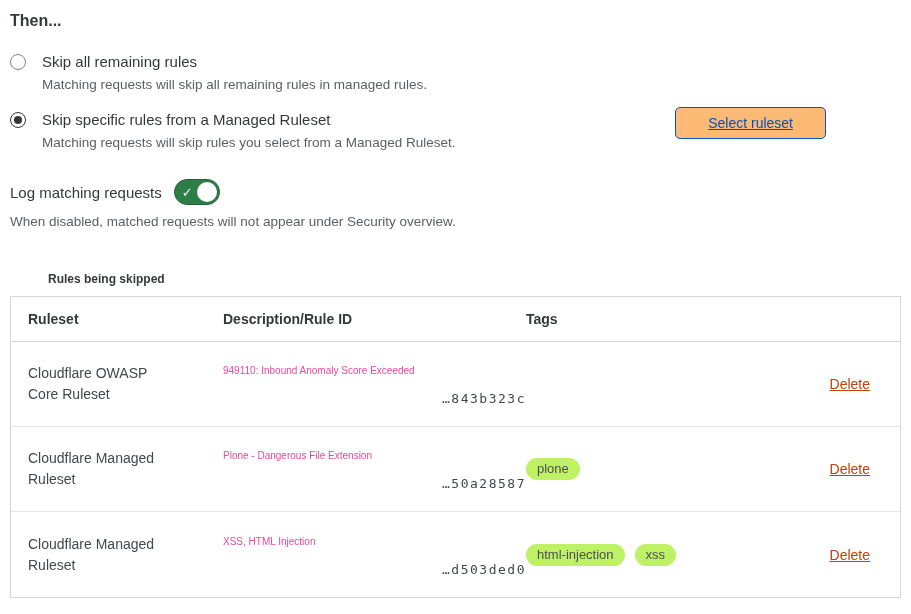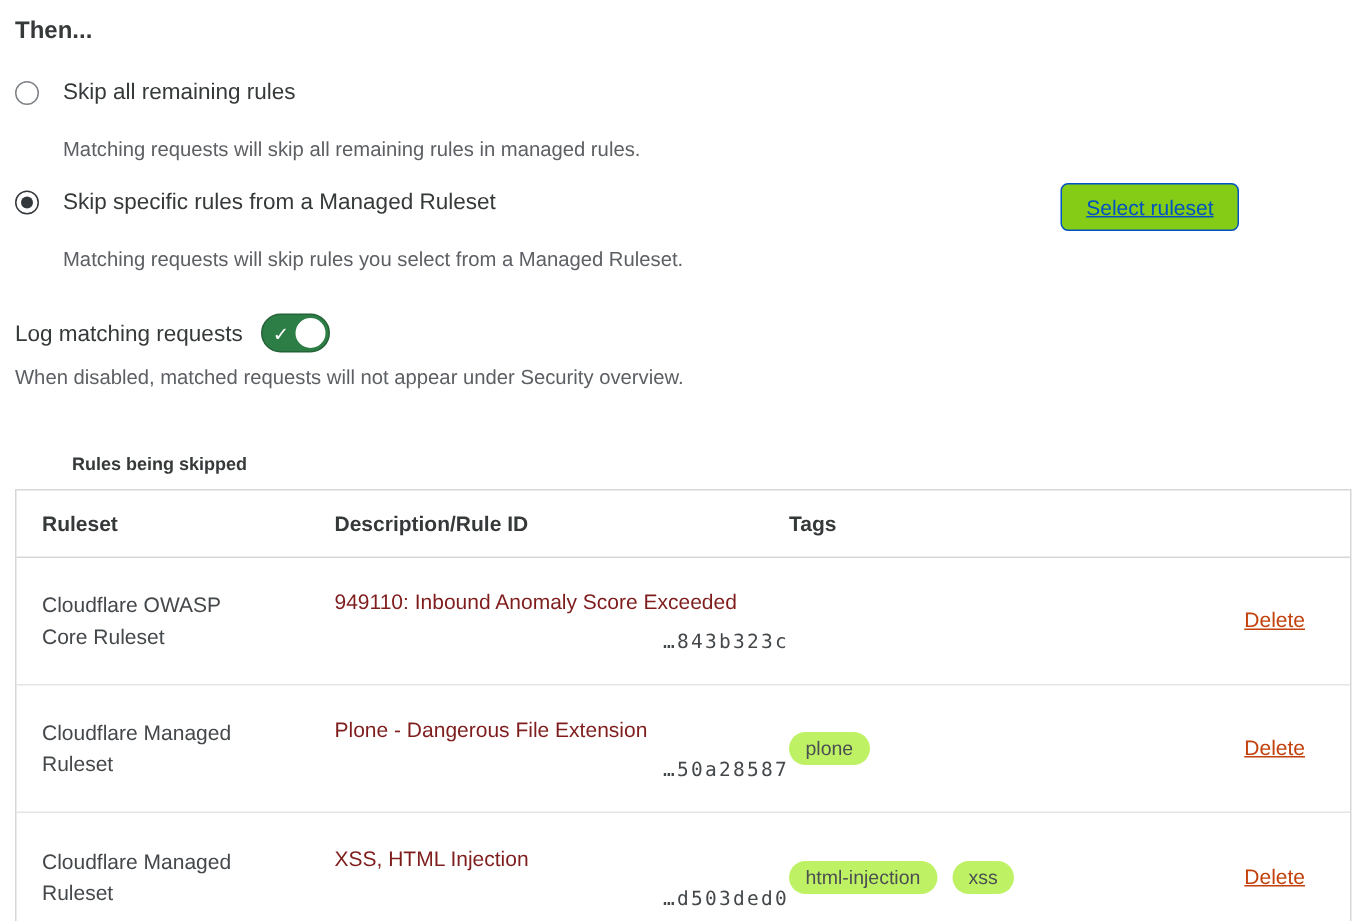--- a/index.html
+++ b/index.html
@@ -55,36 +55,36 @@
   .radio-texts { margin-left: 16px; flex: 1 1 auto; }
   .radio-label {
     font-size: 15px;
     color: #36393a;
     line-height: 19px;
     cursor: pointer;
   }
   .radio-desc {
     font-size: 13.5px;
     color: #5c5f63;
-    margin-top: 20px;
+    margin-top: 5px;
     line-height: 17px;
   }
 
   .radio-row-with-button {
     display: flex;
     align-items: flex-start;
     justify-content: flex-start;
   }
   .btn-outline {
     margin-left: 82px;
     margin-top: -3px;
     border: 1px solid #0051c3;
     border-radius: 5px;
-    background: #84cc16;
-    padding: 7px 16px;
+    background: #fdba74;
+    padding: 7px 32px;
     font-family: "Liberation Sans", sans-serif;
     font-size: 14px;
     color: #0051c3;
     text-decoration: underline;
     cursor: pointer;
     white-space: nowrap;
   }
 
   
   .toggle-row {
@@ -161,22 +161,22 @@
   .cell { padding-left: 0; }
   .cell.c1 { padding-left: 17px; padding-right: 20px; }
   .cell.c4 { text-align: right; padding-right: 30px; }
   .ruleset-name {
     font-size: 14px;
     color: #44484b;
     line-height: 21px;
     max-width: 165px;
   }
   .rule-desc {
-    font-size: 14px;
-    color: #7f1d1d;
+    font-size: 10px;
+    color: #ec4899;
     line-height: 18px;
     padding-right: 14px;
   }
   .rule-id {
     font-family: "DejaVu Sans Mono", "Liberation Mono", monospace;
     font-size: 13px;
     color: #44484b;
     letter-spacing: 1.5px;
     margin-top: 11px;
     text-align: right;

